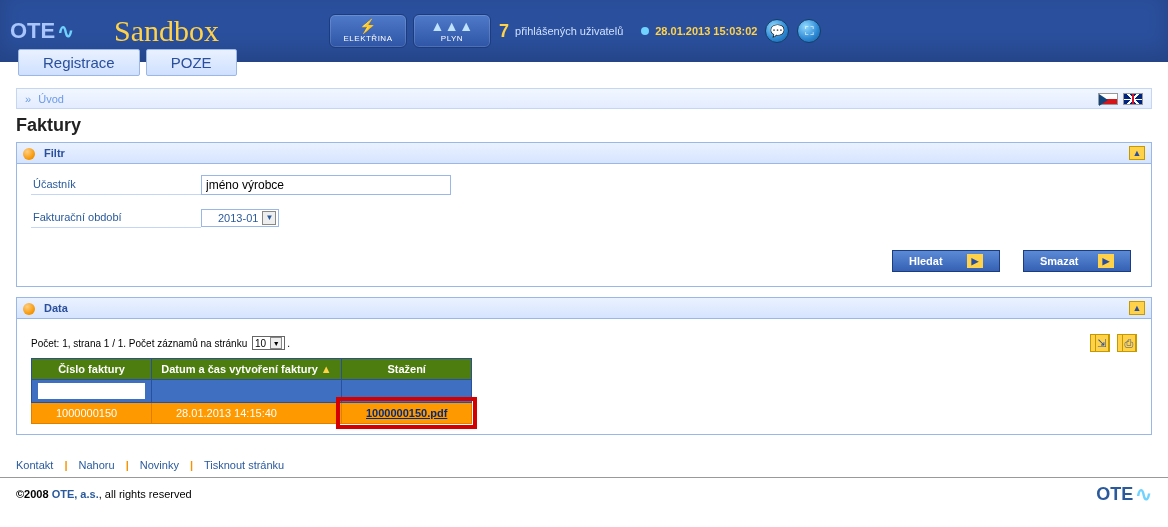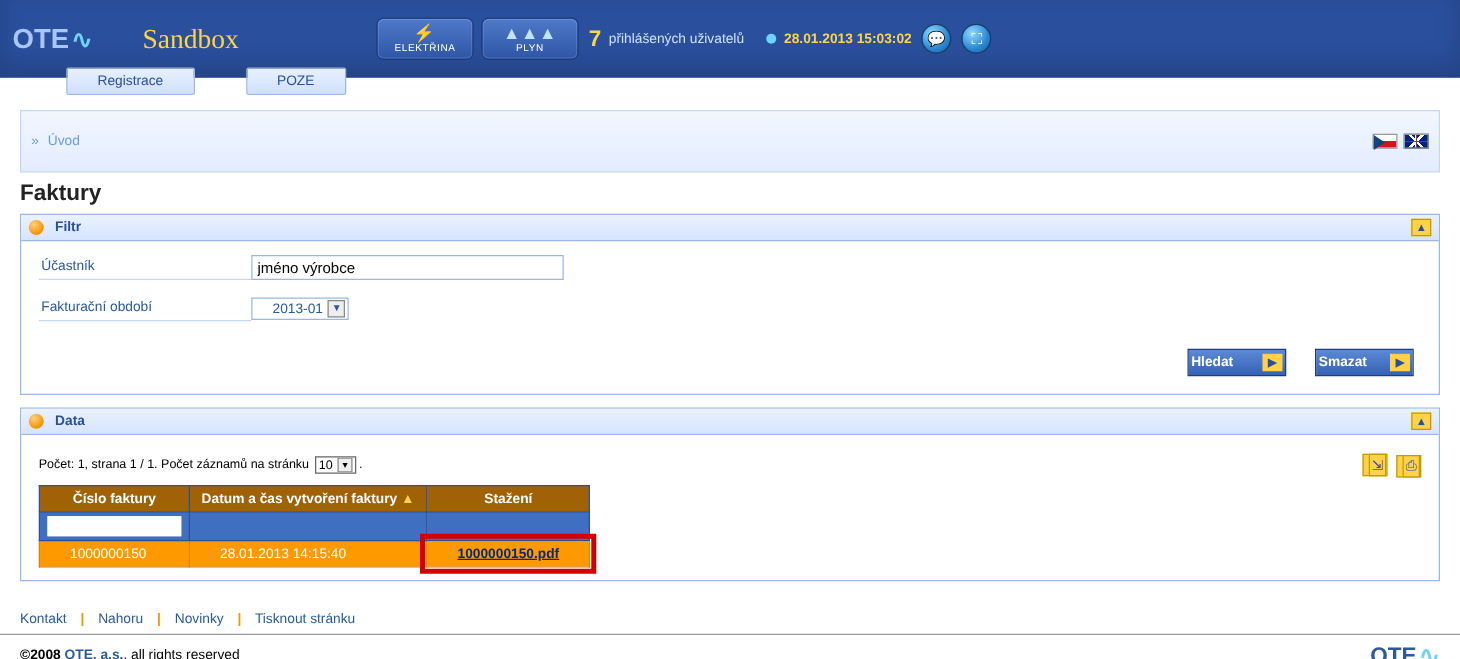--- a/index.html
+++ b/index.html
@@ -20,21 +20,21 @@
     align-items: center;
     padding: 0 14px 0 10px;
     box-shadow: inset 0 -10px 20px rgba(0,0,0,0.15);
   }
   .logo {
     font-size: 22px; font-weight: bold; color: #a9c5ff;
     display: flex; align-items: center; gap: 2px;
   }
   .pulse { color: #6fd2ff; font-size: 20px; }
   .sandbox {
-    color: #ffd24a; font-size: 22px; font-family: Georgia, serif;
+    color: #ffd24a; font-size: 30px; font-family: Georgia, serif;
     margin-left: 40px;
   }
   .mode-tabs { display:flex; gap:6px; margin-left: 110px; }
   .mode-tab {
     width: 78px; height: 34px; border-radius: 6px;
     background: linear-gradient(#4f79c9,#2f56a6);
     border: 1px solid #1c3c80;
     display: flex; flex-direction: column; align-items: center; justify-content: center;
     font-size: 8px; color:#fff; letter-spacing:.5px;
     box-shadow: inset 0 0 0 1px rgba(255,255,255,0.15);
@@ -52,26 +52,26 @@
     background: radial-gradient(circle at 35% 30%, #8fd9ff, #2b87d4 60%, #1b5c96);
     margin-left:8px; border:1px solid #153e66; display:flex;align-items:center;justify-content:center;
     color:#fff; font-size:12px;
   }
   .subnav {
     position:absolute; bottom:-14px; left:18px; display:flex; gap:6px;
   }
   .subnav a {
     display:inline-block; padding:4px 24px; border:1px solid #9bb7e8;
     background: linear-gradient(#e9f1ff,#cfe0ff);
-    color:#2a4f9c; font-size:11px; border-radius:2px;margin-left:35px;
+    color:#2a4f9c; font-size:15px; border-radius:2px;
   }
   .spacer-under { height: 22px; }
   .breadcrumb {
     margin: 4px 16px 6px; background: linear-gradient(#f2f7ff,#e3ecff);
-    border:1px solid #c5d6f2; padding:18px 8px; color:#6b9ae8;
+    border:1px solid #c5d6f2; padding:3px 8px; color:#6b9ae8;
     display:flex; justify-content:space-between; align-items:center;
   }
   .breadcrumb .flags span { display:inline-block; width:20px; height:12px; margin-left:2px; border:1px solid #999; vertical-align:middle;}
   .flag-cz { background: linear-gradient(#fff 50%, #d7141a 50%); position:relative;}
   .flag-cz::before{content:"";position:absolute;left:0;top:0;border-top:6px solid transparent;border-bottom:6px solid transparent;border-left:9px solid #11457e;}
   .flag-en { background:#00247d; position:relative; overflow:hidden;}
   .flag-en::before{content:"";position:absolute;inset:0;background:
     linear-gradient(  0deg,transparent 45%,#fff 45%,#fff 55%,transparent 55%),
     linear-gradient( 90deg,transparent 45%,#fff 45%,#fff 55%,transparent 55%),
     linear-gradient( 45deg,transparent 45%,#fff 45%,#fff 55%,transparent 55%),
@@ -106,36 +106,36 @@
     width:250px; border:1px solid #9bb7e8; padding:2px 4px; font-size:12px;
     font-family: inherit;
   }
   .select-wrap {
     border:1px solid #9bb7e8; display:inline-flex; align-items:center;
     padding:1px 2px 1px 16px; font-size:11px; color:#2a5a9c;
   }
   .select-wrap .arrow{border:1px solid #888;width:14px;height:14px;margin-left:4px;display:flex;align-items:center;justify-content:center;font-size:8px;background:#eee;}
   .action-bar { text-align:right; padding-right:6px; padding-bottom:4px; padding-top:10px;}
   .btn {
-    display:inline-flex; align-items:center; width:79px;
+    display:inline-flex; align-items:center; width:108px;
     background: linear-gradient(#5b8ad6,#3661b4); color:#fff; font-weight:bold;
-    border:1px solid #1c3c80; padding:3px 2px; margin-left:20px;
+    border:1px solid #1c3c80; padding:3px 16px; margin-left:20px;
     font-size:11px; justify-content:space-between;
   }
   .btn .arr { background:#ffd24a; width:16px;height:14px;display:flex;align-items:center;justify-content:center;color:#2a4f9c;font-size:9px;}
   .pager-row { display:flex; justify-content:space-between; align-items:center; margin:5px 0 6px;}
   .pager-row .txt { font-size:10px;}
   .mini-select { border:1px solid #666; display:inline-flex;align-items:center;padding:0 2px; margin:0 2px;}
   .mini-select .arrow{border:1px solid #888;width:12px;height:12px;margin-left:4px;display:flex;align-items:center;justify-content:center;font-size:7px;background:#eee;}
   .tool-icons span{display:inline-flex;width:20px;height:18px;background:#ffd24a;border:1px solid #c59a00;margin-left:4px;align-items:center;justify-content:center;color:#2a4f9c;font-size:11px;}
   table.data {
     border-collapse:collapse; font-size:11px;
   }
   table.data th {
-    background:#a16207; color:#fff; font-weight:bold; padding:4px 8px;
+    background:#4d7c0f; color:#fff; font-weight:bold; padding:4px 8px;
     border:1px solid #2a4f9c;
   }
   table.data th .sort{color:#ffd24a;}
   table.data tr.filter td{background:#3f6fc0;border:1px solid #2a4f9c;padding:3px 6px;}
   table.data tr.filter input{width:100%;border:1px solid #fff;background:#fff;padding:1px 2px;font-size:11px;}
   table.data tr.row td{background:#ff9900;color:#fff;border:1px solid #e07e00;padding:4px 24px;}
   .dl-cell { position:relative; }
   .dl-link{ color:#002a80; text-decoration:underline; font-weight:bold;}
   .red-box{ position:absolute; border:4px solid #d40000; left:-6px; top:-6px; right:-6px; bottom:-6px; pointer-events:none;}
   .footer-links { margin:24px 16px 6px; color:#2a5a9c;}

